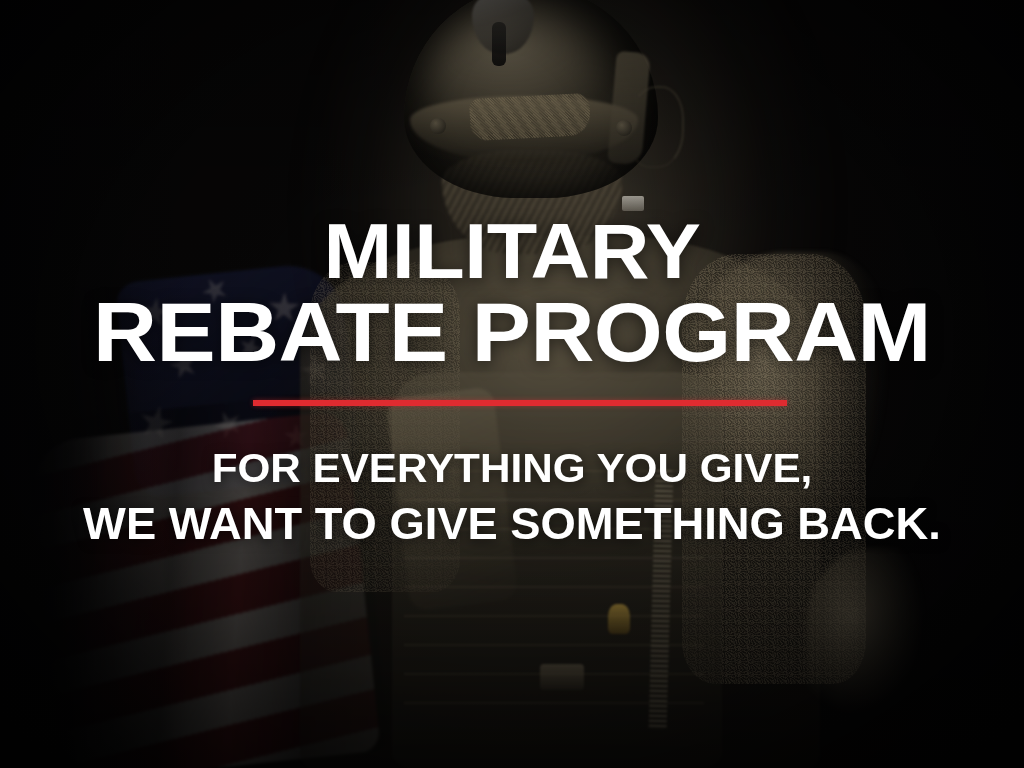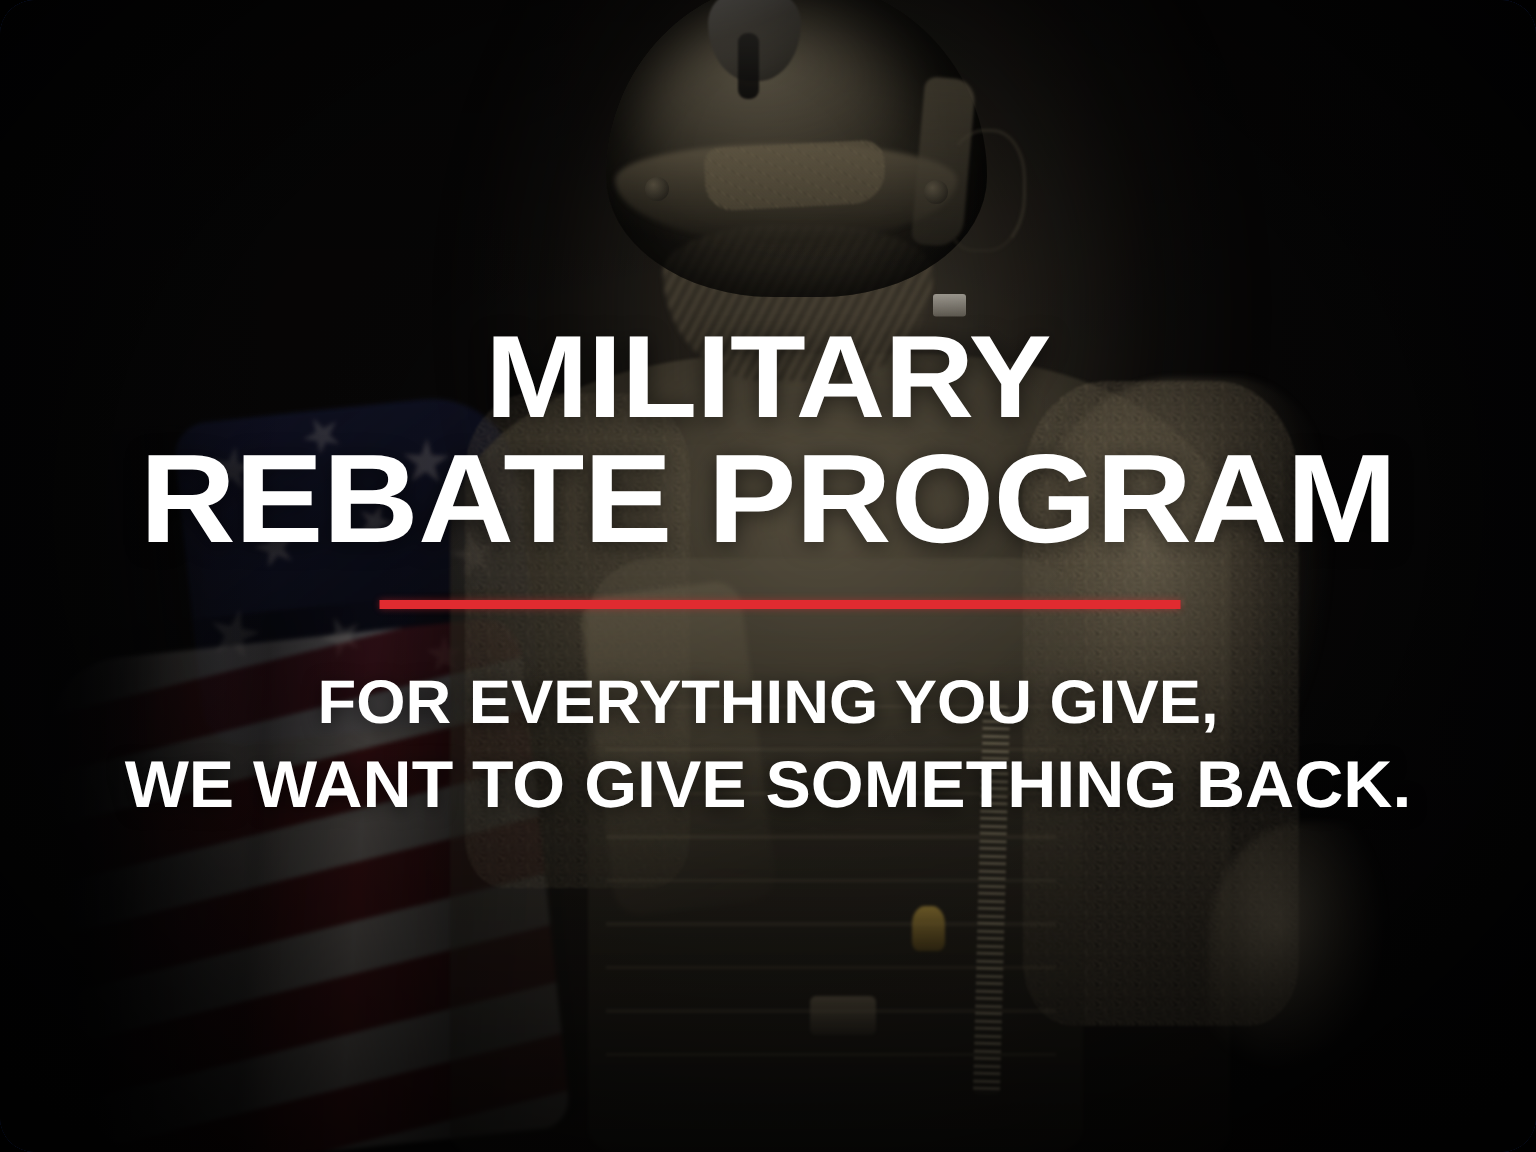--- a/index.html
+++ b/index.html
@@ -8,21 +8,20 @@
     background: #000;
   }
   #stage {
     position: relative;
     width: 1024px;
     height: 768px;
     overflow: hidden;
     background: #1d4ed8;
     font-family: "Liberation Sans", sans-serif;
     user-select: none;
-    border-radius: 23px;
   }
 
   
   .photo {
     position: absolute;
     inset: 0;
     overflow: hidden;
     background: #080707;
   }
 

